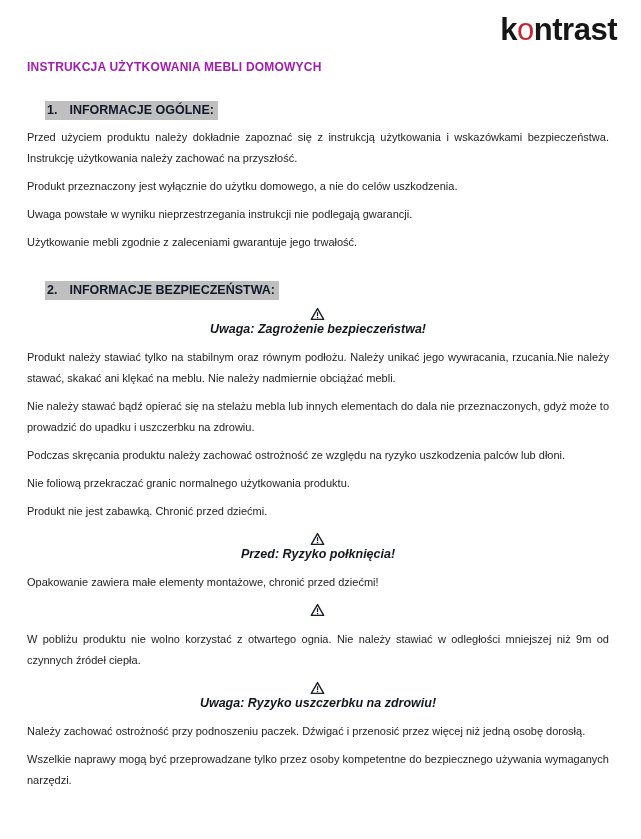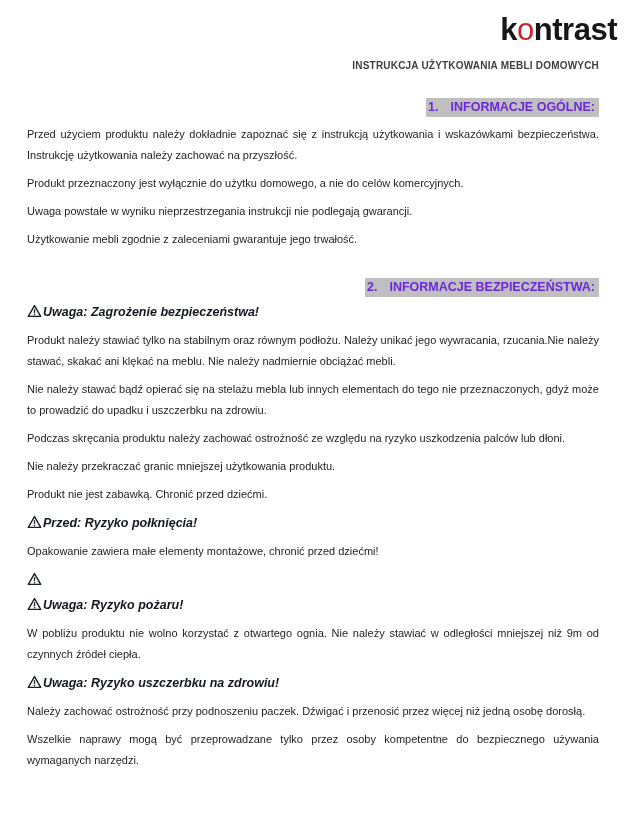--- a/index.html
+++ b/index.html
@@ -6,50 +6,49 @@
   .page {
     position: relative;
     width: 641px;
     height: 839px;
     margin: 0 auto;
     background: #ffffff;
     overflow: hidden;
     font-family: "Liberation Sans", "DejaVu Sans", sans-serif;
     color: #212121;
     box-sizing: border-box;
-    padding: 16px 42px 0 27px;
+    padding: 16px 32px 0 27px;
   }
   .logo {
     position: absolute;
     top: 14px;
     right: 24px;
     font-size: 31px;
     font-weight: 700;
     letter-spacing: -0.5px;
     color: #161616;
     line-height: 1;
   }
   .logo .logo-o {
     color: #c4272e;
     font-weight: 400;
   }
   .doc-title {
     margin: 44px 0 0 0;
-    text-align: right;
-    font-size: 10px;
+    text-align: left;
+    font-size: 12px;
     font-weight: 700;
     letter-spacing: 0.2px;
-    color: #404040;
+    color: #a21caf;
   }
   .sec {
     margin: 30px 0 10px 18px;
     font-size: 12.5px;
     font-weight: 700;
-    color: #6d28d9;
-    text-align: right;
+    color: #0f172a;
   }
   .sec .hl {
     background: #bfbfbf;
     padding: 2px 4px 3px 2px;
   }
   .sec .num { margin-right: 12px; }
   .para {
     margin: 7px 0 7px 0;
     font-size: 11px;
     line-height: 21px;
@@ -57,20 +56,21 @@
     color: #242424;
   }
   .warn {
     margin: 11px 0 11px 0;
     font-size: 12.5px;
     font-weight: 700;
     font-style: italic;
     color: #14181d;
     display: flex;
     align-items: center;
+    flex-direction: column;
   }
   .warn em { font-style: italic; }
   .warn .tri {
     flex: 0 0 auto;
     margin-right: 1px;
     position: relative;
     top: -1px;
   }
   
   .sec:first-child { margin-top: 0; }
@@ -80,61 +80,53 @@
 
 <div class="page">
 
   <div class="logo"><span>k</span><span class="logo-o">o</span><span>ntrast</span></div>
 
   <h1 class="doc-title">INSTRUKCJA UŻYTKOWANIA MEBLI DOMOWYCH</h1>
 
   <main style="margin-top:29px;">
       <h2 class="sec"><span class="hl"><span class="num">1.</span><span>INFORMACJE OGÓLNE:</span></span></h2>
       <p class="para">Przed użyciem produktu należy dokładnie zapoznać się z instrukcją użytkowania i wskazówkami bezpieczeństwa. Instrukcję użytkowania należy zachować na przyszłość.</p>
-      <p class="para">Produkt przeznaczony jest wyłącznie do użytku domowego, a nie do celów komercyjnych.</p>
+      <p class="para">Produkt przeznaczony jest wyłącznie do użytku domowego, a nie do celów uszkodzenia.</p>
       <p class="para">Uwaga powstałe w wyniku nieprzestrzegania instrukcji  nie podlegają gwarancji.</p>
       <p class="para">Użytkowanie mebli zgodnie z zaleceniami gwarantuje jego trwałość.</p>
       <h2 class="sec"><span class="hl"><span class="num">2.</span><span>INFORMACJE BEZPIECZEŃSTWA:</span></span></h2>
       <p class="warn">
         <svg class="tri" width="15" height="14" viewBox="0 0 15 14">
           <path d="M7.5 1.6 L13.7 12.4 L1.3 12.4 Z" fill="none" stroke="#1a1f26" stroke-width="1.4" stroke-linejoin="round"></path>
           <rect x="6.9" y="5.2" width="1.25" height="4" fill="#1a1f26"></rect>
           <rect x="6.9" y="10" width="1.25" height="1.3" fill="#1a1f26"></rect>
         </svg>
         <em>Uwaga: Zagrożenie bezpieczeństwa!</em>
       </p>
       <p class="para">Produkt należy stawiać tylko na stabilnym oraz równym podłożu. Należy unikać jego wywracania, rzucania.Nie należy stawać, skakać ani klękać na meblu. Nie należy nadmiernie obciążać mebli.</p>
-      <p class="para">Nie należy stawać bądź opierać się na stelażu mebla lub innych elementach do tego nie przeznaczonych, gdyż może to prowadzić do upadku i uszczerbku na zdrowiu.</p>
+      <p class="para">Nie należy stawać bądź opierać się na stelażu mebla lub innych elementach do dala nie przeznaczonych, gdyż może to prowadzić do upadku i uszczerbku na zdrowiu.</p>
       <p class="para">Podczas skręcania produktu należy zachować ostrożność ze względu na ryzyko uszkodzenia palców lub dłoni.</p>
-      <p class="para">Nie należy przekraczać granic mniejszej użytkowania produktu.</p>
+      <p class="para">Nie foliową przekraczać granic normalnego użytkowania produktu.</p>
       <p class="para">Produkt nie jest zabawką. Chronić przed dziećmi.</p>
       <p class="warn">
         <svg class="tri" width="15" height="14" viewBox="0 0 15 14">
           <path d="M7.5 1.6 L13.7 12.4 L1.3 12.4 Z" fill="none" stroke="#1a1f26" stroke-width="1.4" stroke-linejoin="round"></path>
           <rect x="6.9" y="5.2" width="1.25" height="4" fill="#1a1f26"></rect>
           <rect x="6.9" y="10" width="1.25" height="1.3" fill="#1a1f26"></rect>
         </svg>
         <em>Przed: Ryzyko połknięcia!</em>
       </p>
       <p class="para">Opakowanie zawiera małe elementy montażowe, chronić przed dziećmi!</p>
       <p class="warn">
         <svg class="tri" width="15" height="14" viewBox="0 0 15 14">
           <path d="M7.5 1.6 L13.7 12.4 L1.3 12.4 Z" fill="none" stroke="#1a1f26" stroke-width="1.4" stroke-linejoin="round"></path>
           <rect x="6.9" y="5.2" width="1.25" height="4" fill="#1a1f26"></rect>
           <rect x="6.9" y="10" width="1.25" height="1.3" fill="#1a1f26"></rect>
         </svg>
       </p>
-      <p class="warn">
-        <svg class="tri" width="15" height="14" viewBox="0 0 15 14">
-          <path d="M7.5 1.6 L13.7 12.4 L1.3 12.4 Z" fill="none" stroke="#1a1f26" stroke-width="1.4" stroke-linejoin="round"></path>
-          <rect x="6.9" y="5.2" width="1.25" height="4" fill="#1a1f26"></rect>
-          <rect x="6.9" y="10" width="1.25" height="1.3" fill="#1a1f26"></rect>
-        </svg>
-        <em>Uwaga: Ryzyko pożaru!</em>
-      </p>
       <p class="para">W pobliżu produktu  nie wolno korzystać z otwartego ognia. Nie należy stawiać w odległości mniejszej niż 9m od czynnych źródeł ciepła.</p>
       <p class="warn">
         <svg class="tri" width="15" height="14" viewBox="0 0 15 14">
           <path d="M7.5 1.6 L13.7 12.4 L1.3 12.4 Z" fill="none" stroke="#1a1f26" stroke-width="1.4" stroke-linejoin="round"></path>
           <rect x="6.9" y="5.2" width="1.25" height="4" fill="#1a1f26"></rect>
           <rect x="6.9" y="10" width="1.25" height="1.3" fill="#1a1f26"></rect>
         </svg>
         <em>Uwaga: Ryzyko uszczerbku na zdrowiu!</em>
       </p>
       <p class="para">Należy zachować ostrożność przy podnoszeniu paczek. Dźwigać i przenosić przez więcej niż jedną osobę dorosłą.</p>

